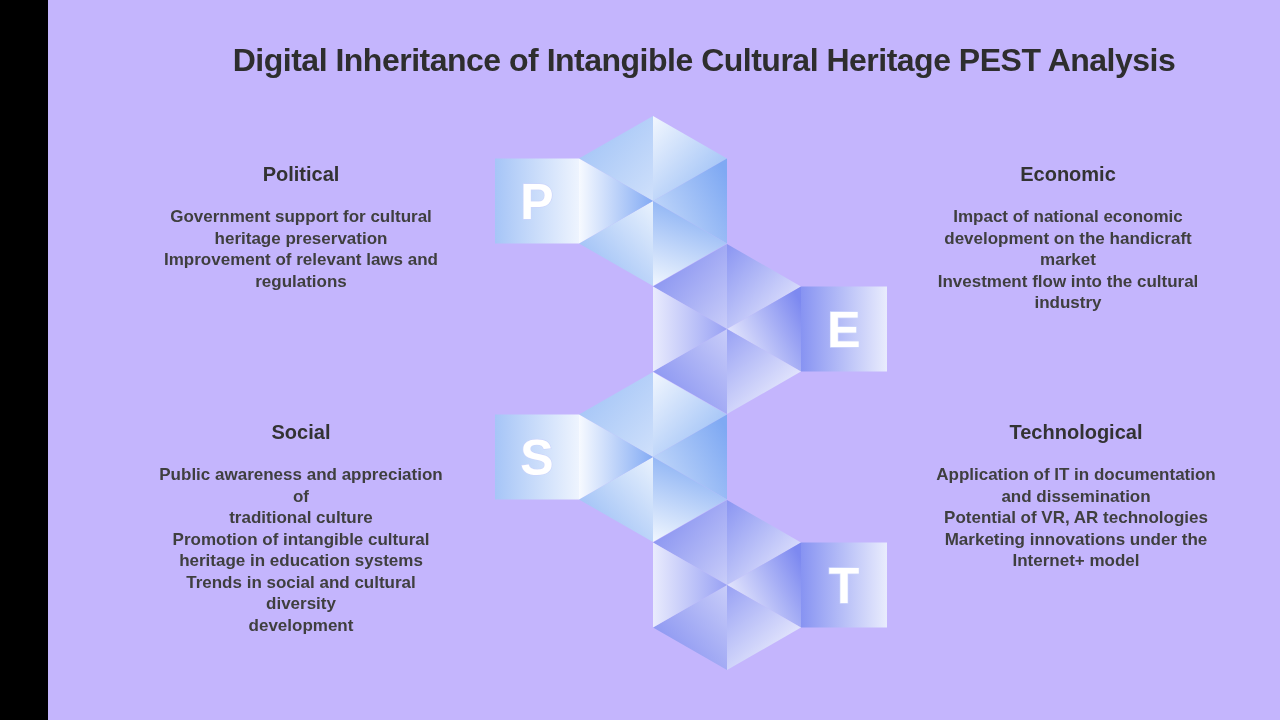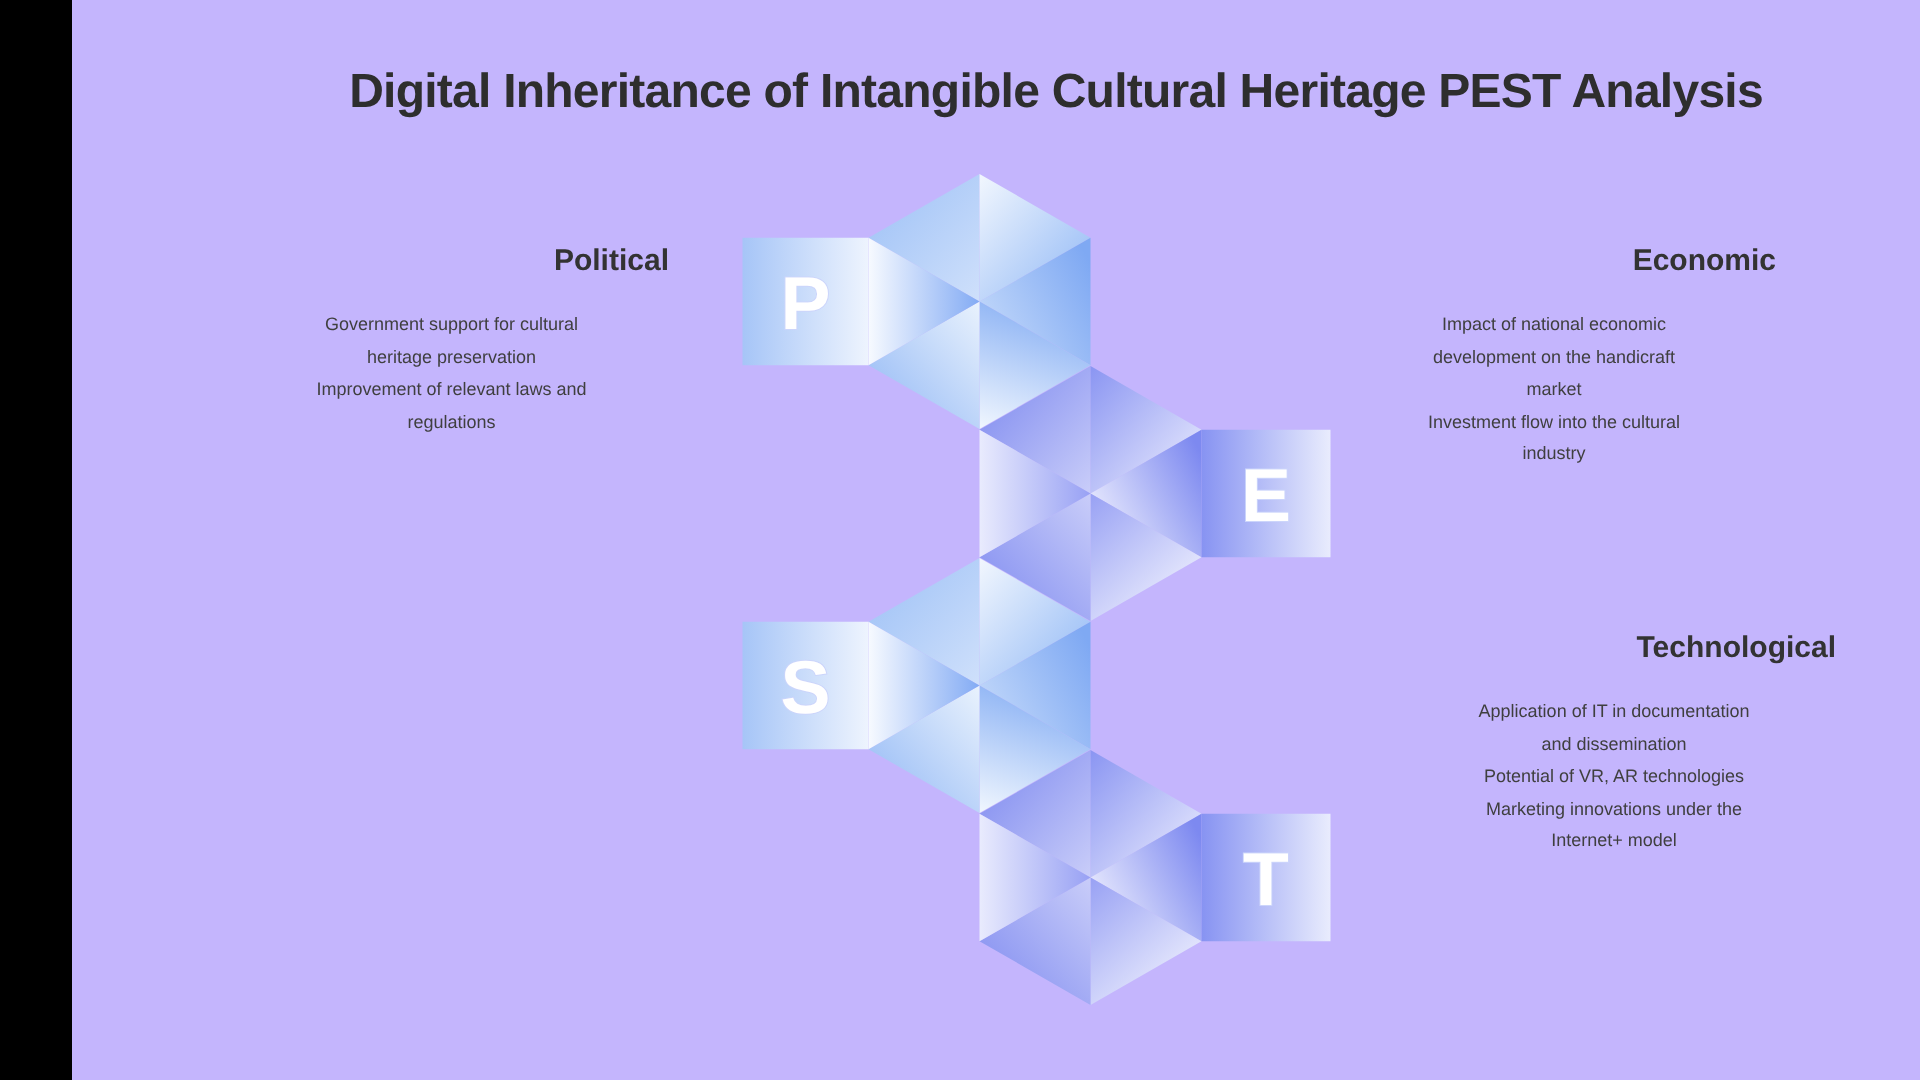--- a/index.html
+++ b/index.html
@@ -32,32 +32,31 @@
   }
   .quad {
     position: absolute;
     text-align: center;
   }
   .quad .qh {
     font-size: 20px;
     line-height: 24px;
     font-weight: 700;
     color: #333333;
-    text-align: right;
   }
   .quad .qb {
     margin-top: 20px;
-    font-size: 12px;
+    font-size: 17px;
     line-height: 21.5px;
-    font-weight: 400;
+    font-weight: 700;
     color: #3f3f3f;
   }
   .quad .qi { white-space: pre-line; }
   .q-political     { left: 108px; top: 162px; width: 290px; }
-  .q-economic      { left: 840px; top: 162px; width: 296px; }
+  .q-economic      { left: 872px; top: 162px; width: 296px; }
   .q-social        { left: 105px; top: 420px; width: 296px; }
   .q-technological { left: 880px; top: 420px; width: 296px; }
   .tab-letter {
     font-family: "Liberation Sans", sans-serif;
     font-size: 50px;
     font-weight: 700;
     fill: #ffffff;
     stroke: #ccd5fb;
     stroke-width: 1.3px;
     paint-order: stroke fill;
@@ -189,20 +188,31 @@
     <div class="qh">Economic</div>
     <div class="qb">
       <div class="qi">Impact of national economic
 development on the handicraft
 market</div>
       <div class="qi">Investment flow into the cultural
 industry</div>
     </div>
   </div>
 
+  <div class="quad q-social">
+    <div class="qh">Social</div>
+    <div class="qb">
+      <div class="qi">Public awareness and appreciation of
+traditional culture</div>
+      <div class="qi">Promotion of intangible cultural
+heritage in education systems</div>
+      <div class="qi">Trends in social and cultural diversity
+development</div>
+    </div>
+  </div>
 
   <div class="quad q-technological">
     <div class="qh">Technological</div>
     <div class="qb">
       <div class="qi">Application of IT in documentation
 and dissemination</div>
       <div class="qi">Potential of VR, AR technologies</div>
       <div class="qi">Marketing innovations under the
 Internet+ model</div>
     </div>

